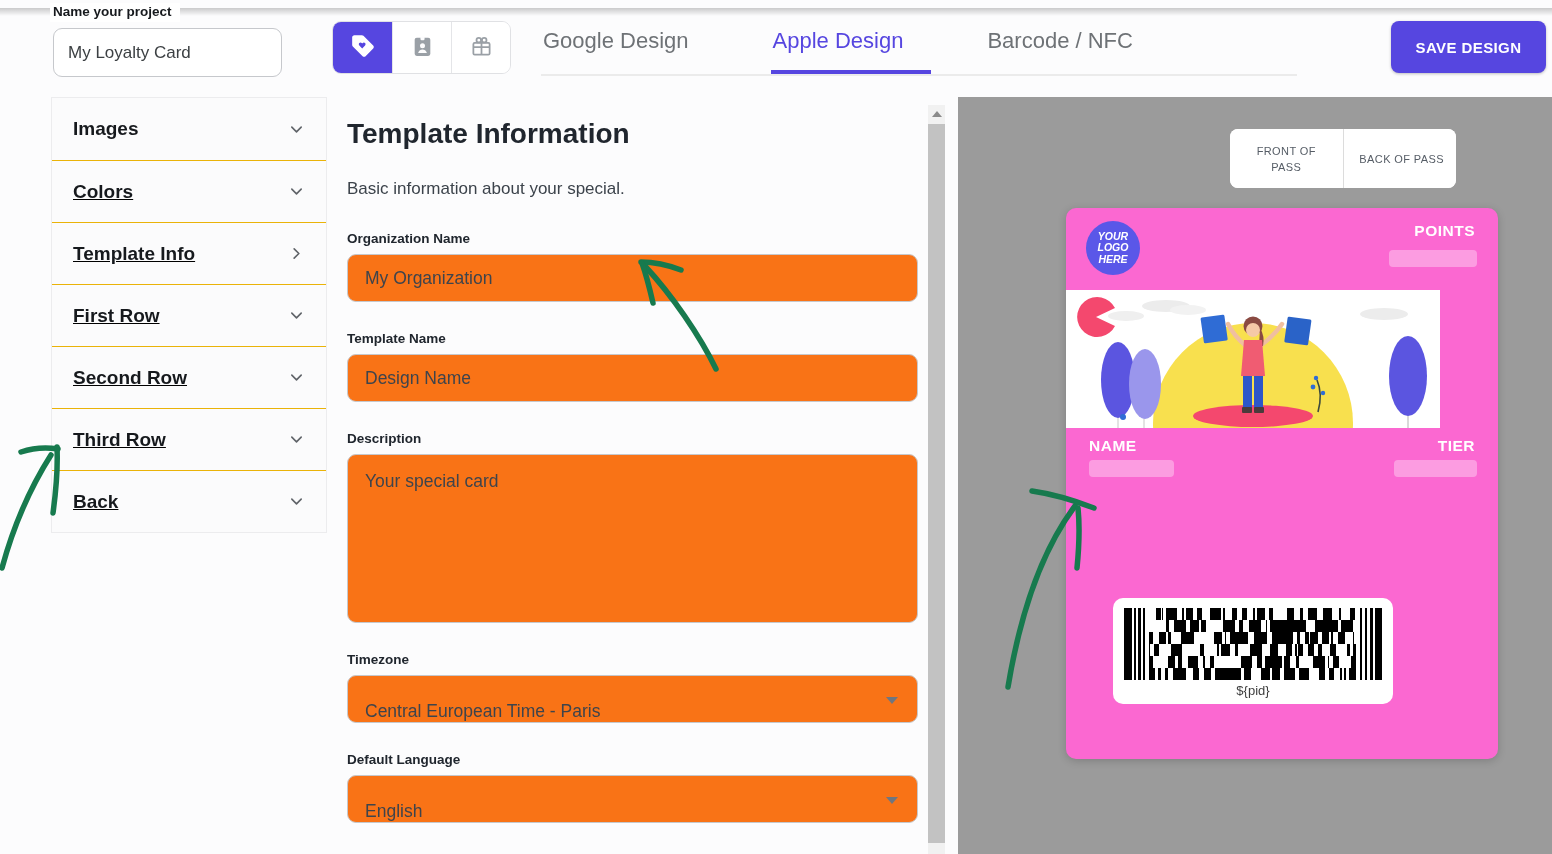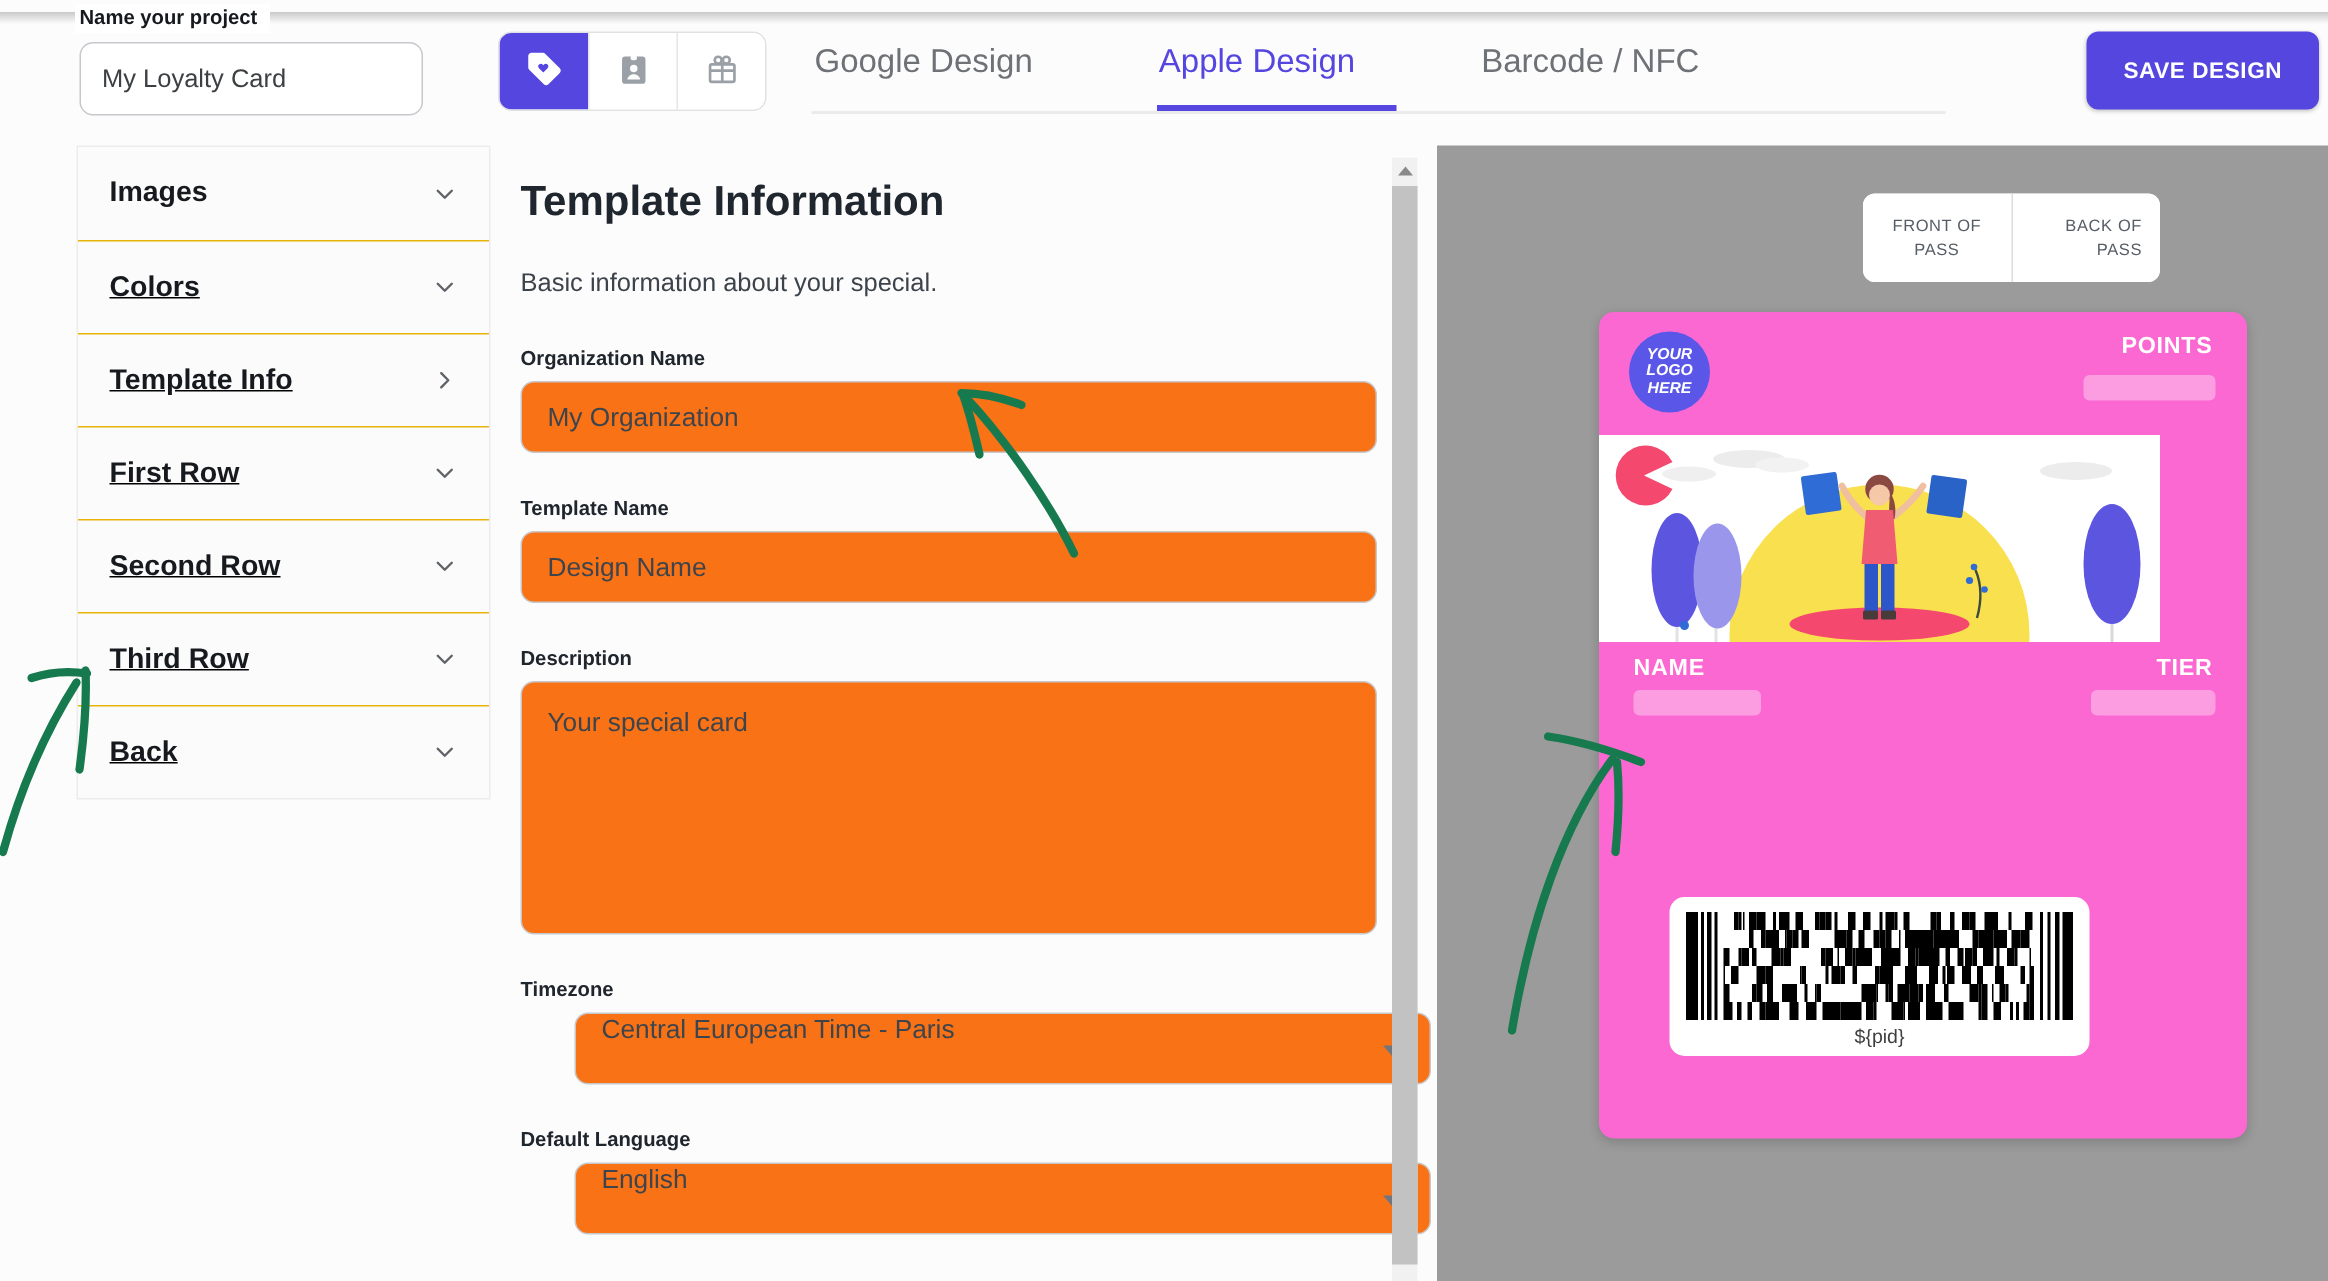--- a/index.html
+++ b/index.html
@@ -48,36 +48,36 @@
   .f-title { position:absolute; top:118px; left:0; font-size:28px; font-weight:700; color:#20262e; }
   .f-sub { position:absolute; top:179px; left:0; font-size:17px; color:#3c434b; }
   .fgroup { position:absolute; left:0; width:572px; }
   .g1{top:231px} .g2{top:331px} .g3{top:431px} .g4{top:652px} .g5{top:752px}
   .flabel { display:block; font-size:13.5px; font-weight:600; color:#20262e; margin-bottom:8px; }
   .finput, .ftext, .fselect {
     width:571px; border:1px solid #c6c8cc; border-radius:9px; background:#f97316;
     font-family:inherit; font-size:17.5px; color:#3e444c; outline:none; }
   .finput { height:48px; padding:0 17px; }
   .ftext { height:169px; padding:14px 17px; resize:none; line-height:1.4; }
-  .fselect { height:48px; display:flex; align-items:flex-start; padding:0 17px; cursor:pointer;
-    position:relative;margin-left:36px; }
+  .fselect { height:48px; display:flex; align-items:flex-end; padding:0 17px; cursor:pointer;
+    position:relative; }
   .caret { position:absolute; right:19px; top:21px; width:0; height:0;
     border-left:6px solid transparent; border-right:6px solid transparent;
     border-top:7px solid #6f7680; }
 
   
   .vscroll { position:absolute; left:928px; top:105px; width:17px; height:749px; background:#f1f1f1; }
   .scroll-up { height:17px; display:flex; align-items:center; justify-content:center; }
   .tri-up { width:0; height:0; border-left:5px solid transparent; border-right:5px solid transparent;
     border-bottom:6px solid #8a8a8a; }
   .vthumb { position:absolute; left:0; top:19px; width:17px; height:719px; background:#c2c2c2; }
 
   
   .preview { position:absolute; left:958px; top:97px; width:594px; height:757px; background:#9b9b9b; }
-  .segmented { position:absolute; left:284px; top:32px; width:198px; height:59px; background:#fff;
+  .segmented { position:absolute; left:272px; top:32px; width:226px; height:59px; background:#fff;
     border-radius:8px; display:flex; overflow:hidden; }
   .seg-btn { flex:1; border:none; background:#fff; font-family:inherit; font-size:11px;
     color:#565d66; letter-spacing:0.4px; line-height:16px; cursor:pointer; padding:0 12px; }
   .seg-btn + .seg-btn { border-left:1px solid #dcdcdc;text-align:right; }
 
   .card { position:absolute; left:108px; top:111px; width:432px; height:551px;
     background:#fb68d1; border-radius:10px; box-shadow:0 2px 8px rgba(0,0,0,0.18); }
   .logo-circle { position:absolute; left:20px; top:13px; width:54px; height:54px; border-radius:50%;
     background:#5a57e8; color:#fff; display:flex; align-items:center; justify-content:center;
     text-align:center; font-size:10.5px; line-height:1.1; font-weight:700; font-style:italic;

